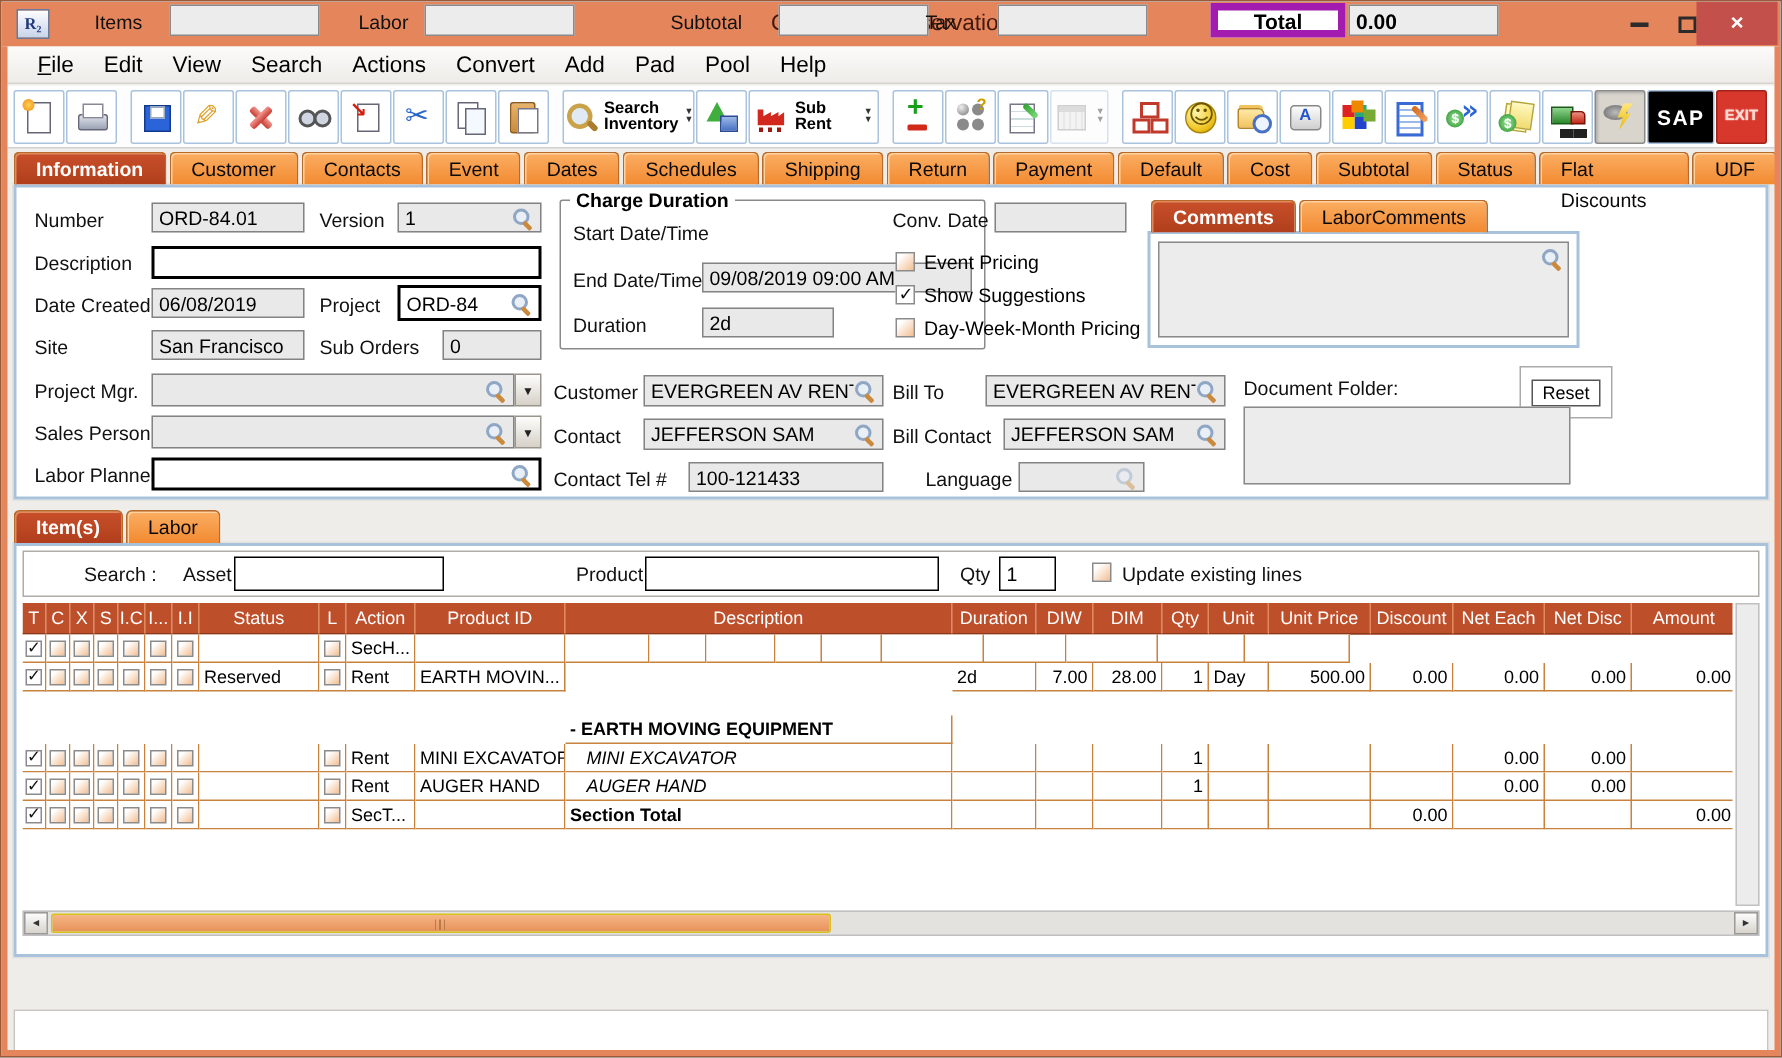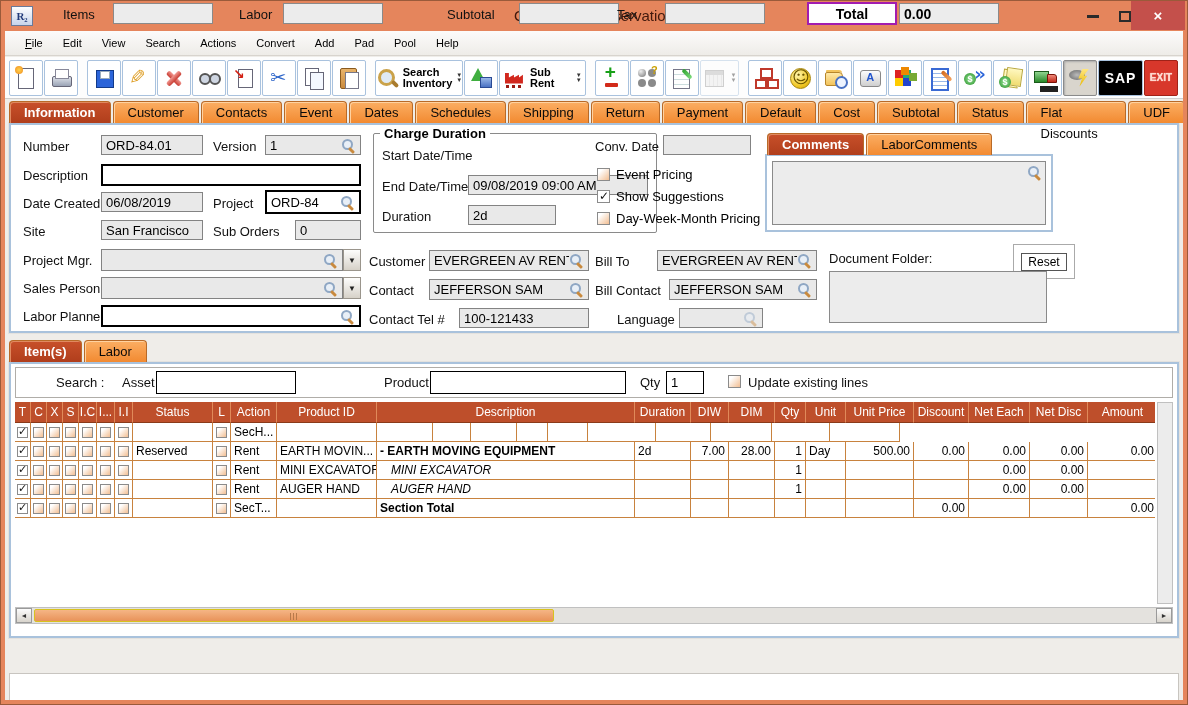--- a/index.html
+++ b/index.html
@@ -21,21 +21,21 @@
     font-size:15px;color:#42190d;}
   .win-controls{position:absolute;right:56px;top:0;height:30px;display:flex;align-items:center;gap:20px;}
   .wc-min{width:12px;height:3px;background:#2b2b2b;}
   .wc-max{width:12px;height:11px;border:2px solid #2b2b2b;background:transparent;}
   .wc-close{position:absolute;right:2px;top:0;width:54px;height:29px;background:#C4504B;
     color:#fff;font:bold 15px "Liberation Sans",sans-serif;text-align:center;line-height:29px;}
   
   .menubar{position:absolute;left:4px;right:4px;top:30px;height:25px;
     background:linear-gradient(#FCFBFA,#EEECE8);border-bottom:1px solid #D8D4CE;
     display:flex;align-items:center;padding-left:10px;}
-  .menu-item{padding:2px 10px;font-size:11px;color:#000;cursor:default;}
+  .menu-item{padding:2px 10px;font-size:15px;color:#000;cursor:default;}
   
   .toolbar{position:absolute;left:4px;right:4px;top:56px;height:42px;background:#FDFDFD;
     display:flex;align-items:center;padding:0 4px;border-bottom:1px solid #cfcfcf;}
   .tb{height:36px;min-width:34px;background:#fff;border:1px solid #A9C2DE;border-radius:2px;
     margin-right:1px;display:flex;align-items:center;justify-content:center;gap:3px;padding:0 3px;position:relative;}
   .tb.pressed{background:#D9D5CD;border:1px solid #8a8a8a;box-shadow:inset 1px 1px 2px #aaa;}
   .tb.disabled{opacity:.45;}
   .tb .lbl2{font:bold 11px "Liberation Sans",sans-serif;line-height:11px;white-space:pre-line;text-align:left;}
   .tb .spin{display:flex;flex-direction:column;font-size:6px;line-height:5px;color:#333;margin-left:1px;}
   .tb.kind-sap{background:#000;}
@@ -159,21 +159,21 @@
   .hscroll{position:absolute;left:4px;right:4px;top:243px;height:17px;background:#E4E2DE;border:1px solid #c0c0c0;display:flex;align-items:center;}
   .sbtn{width:16px;height:15px;background:linear-gradient(#fcfcfc,#d8d4cc);border:1px solid #9a9a9a;
     font-size:7px;color:#333;display:flex;align-items:center;justify-content:center;flex:none;}
   .sbtn.right{margin-left:auto;}
   .hthumb{width:520px;height:13px;margin-left:2px;background:linear-gradient(#F5B585,#E8935A);border:1px solid #D8C21E;border-radius:2px;position:relative;}
   .hthumb::after{content:"";position:absolute;left:50%;top:3px;width:7px;height:7px;margin-left:-4px;
     background:repeating-linear-gradient(90deg,#b87a4a 0 1px,transparent 1px 3px);}
   
   .sum-lbl{position:absolute;top:6px;font-size:13px;color:#111;}
   .sum-fld{position:absolute;top:2px;height:21px;width:100px;background:#ECECEC;border:1px solid #8a8a8a;font-size:13px;padding:0 4px;display:flex;align-items:center;}
-  .total-box{position:absolute;top:1px;height:23px;width:90px;background:#fff;border:2px solid #a21caf;display:flex;align-items:center;justify-content:center;font-weight:bold;font-size:14px;}
+  .total-box{position:absolute;top:1px;height:23px;width:90px;background:#fff;border:5px solid #a21caf;display:flex;align-items:center;justify-content:center;font-weight:bold;font-size:14px;}
   .bold{font-weight:bold;}
 </style>
 </head>
 <body>
 
 <div class="window">
 
   <div class="titlebar">
     <div class="app-badge">R₂</div>
     <div class="title">ORD-84.01 Reservation</div>
@@ -567,21 +567,21 @@
           </div>
           <div class="tcell cbc" style="width: 18px;">
             <span class="tcb"></span>
           </div>
           <div class="tcell" style="width: 80px;">Reserved</div>
           <div class="tcell cbc" style="width: 18px;">
             <span class="tcb"></span>
           </div>
           <div class="tcell" style="width: 46px;">Rent</div>
           <div class="tcell" style="width: 100px;">EARTH MOVIN...</div>
-          <div class="tcell d-bold" style="width: 258px;">-  EARTH MOVING EQUIPMENT</div>
+          <div class="tcell d-bold" style="width: 258px; margin-top: 35px;">-  EARTH MOVING EQUIPMENT</div>
           <div class="tcell" style="width: 56px;">2d</div>
           <div class="tcell num" style="width: 38px;">7.00</div>
           <div class="tcell num" style="width: 46px;">28.00</div>
           <div class="tcell num" style="width: 31px;">1</div>
           <div class="tcell" style="width: 40px;">Day</div>
           <div class="tcell num" style="width: 68px;">500.00</div>
           <div class="tcell num" style="width: 55px;">0.00</div>
           <div class="tcell num" style="width: 61px;">0.00</div>
           <div class="tcell num" style="width: 58px;">0.00</div>
           <div class="tcell num" style="width: 70px;">0.00</div>

